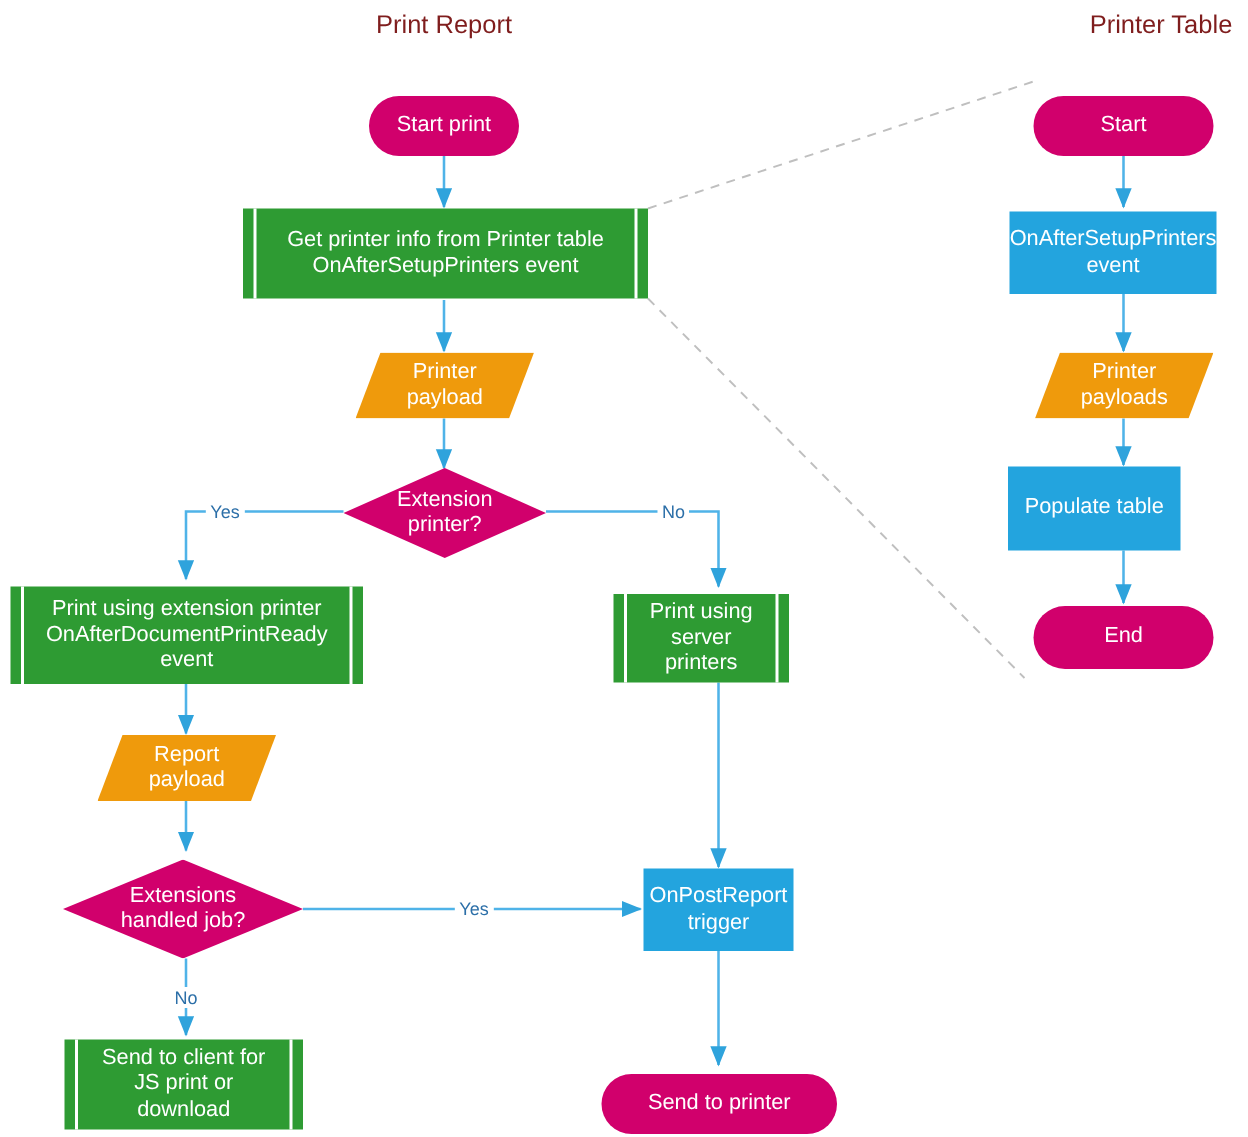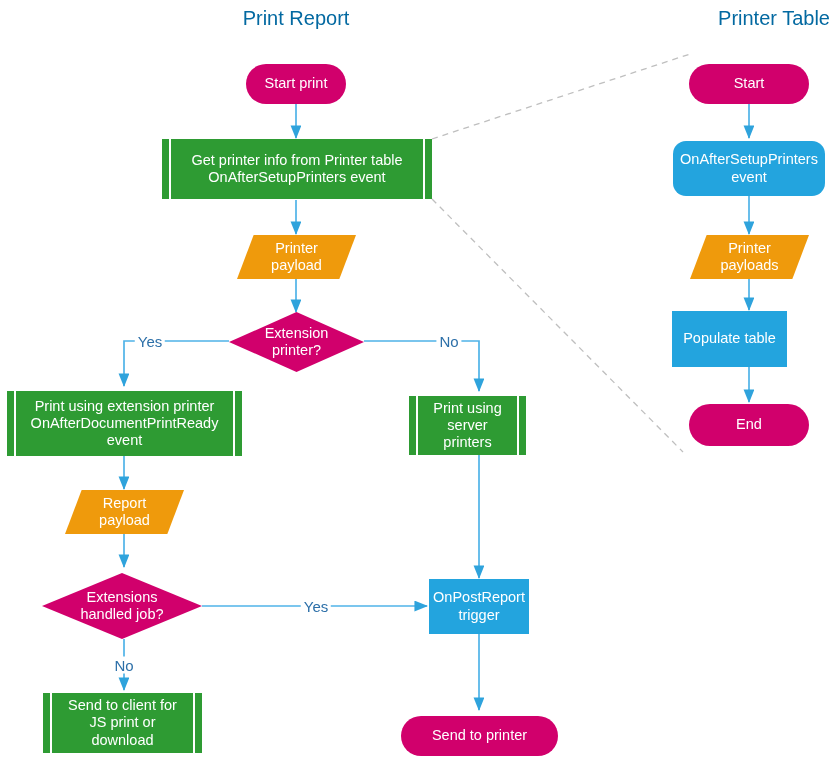--- a/index.html
+++ b/index.html
@@ -18,22 +18,22 @@
   #wires {
     position: absolute;
     left: 0;
     top: 0;
     width: 832px;
     height: 758px;
     pointer-events: none;
   }
   .lane-title {
     position: absolute;
-    font-size: 20px;
-    color: #0369a1;
+    font-size: 17px;
+    color: #7f1d1d;
     text-align: center;
     white-space: nowrap;
     transform: translateX(-50%);
   }
   .node {
     position: absolute;
     display: flex;
     align-items: center;
     justify-content: center;
     text-align: center;
@@ -90,21 +90,21 @@
   }
   .predef .bar-l { left: 7px; }
   .predef .bar-r { right: 7px; }
   .predef .predef-label {
     position: relative;
     z-index: 2;
     padding: 0 14px;
   }
   .edge-label {
     position: absolute;
-    font-size: 15px;
+    font-size: 12px;
     color: #2C6FA8;
     background: #ffffff;
     padding: 0 3px;
     white-space: nowrap;
     transform: translate(-50%, -50%);
   }
 </style>
 </head>
 <body>
 
@@ -244,21 +244,21 @@
   </div>
 
   <div class="node terminator" style="left:689px; top:64px; width:120px; height:40px;">
     <span>Start</span>
   </div>
 
   <div class="node terminator" style="left:401px; top:716px; width:157px; height:40px;">
     <span>Send to printer</span>
   </div>
 
-  <div class="node process-blue" style="left:673px; top:141px; width:152px; height:55px;border-radius:13px;">
+  <div class="node process-blue" style="left:673px; top:141px; width:138px; height:55px;">
     <span>
       <span>OnAfterSetupPrinters</span><br>
       <span>event</span>
     </span>
   </div>
 
   <div class="node parallelogram" style="left:690px; top:235px; width:119px; height:44px;">
     <span class="par-shape"></span>
     <span class="par-label">
       <span>Printer</span><br>

